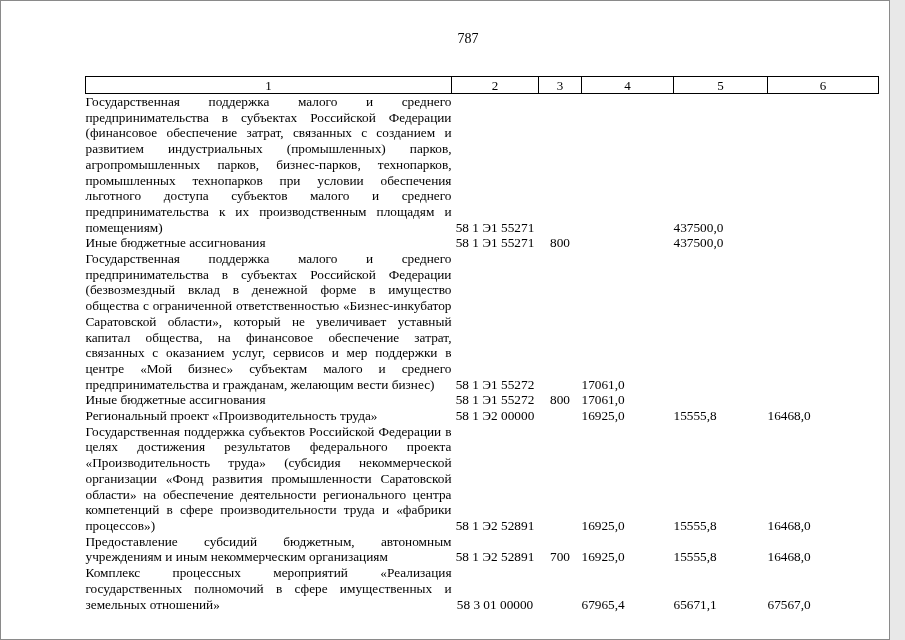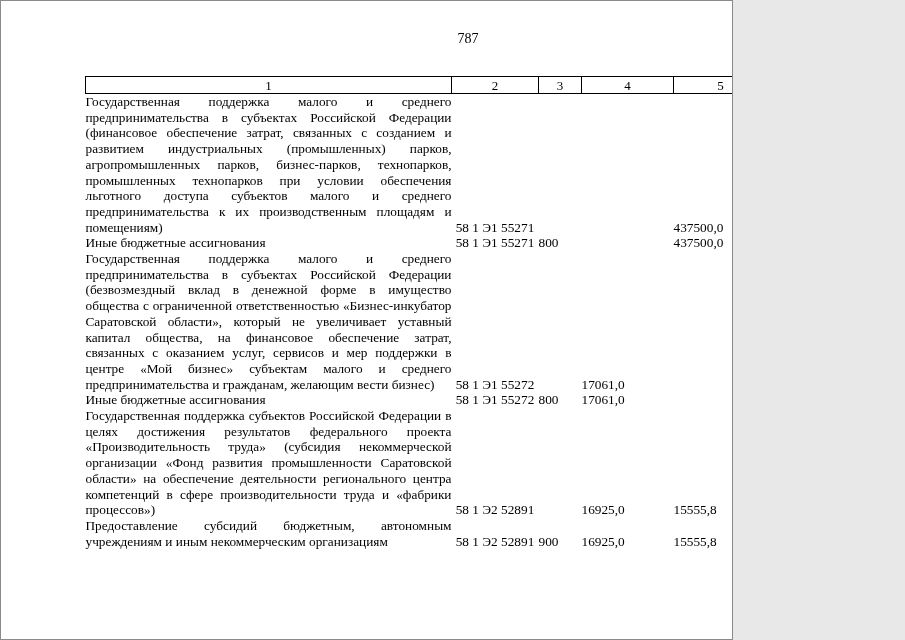--- a/index.html
+++ b/index.html
@@ -4,21 +4,21 @@
 <style>
   html, body {
     margin: 0;
     padding: 0;
     background: #e8e8e8;
     font-family: "Liberation Serif", "DejaVu Serif", serif;
     color: #000;
   }
   .page {
     position: relative;
-    width: 733px;
+    width: 890px;
     height: 640px;
     box-sizing: border-box;
     background: #ffffff;
     border: 1px solid #8a8a8a;
     overflow: hidden;
   }
   .page-number {
     margin-top: 30px;
     margin-left: 84px;
     width: 766px;
@@ -56,21 +56,21 @@
     padding-right: 3px;
     hyphens: auto;
     -webkit-hyphens: auto;
   }
   td.cell-code {
     padding-left: 5px;
     white-space: nowrap;
     text-align: center;
   }
   td.cell-vr {
-    text-align: left;
+    text-align: center;
     margin-top: 32px;
   }
   td.cell-amount {
     padding-right: 2px;
     white-space: nowrap;
   }
 </style>
 </head>
 <body>
 
@@ -128,35 +128,51 @@
 
   <tr>
     <td class="cell-text">Иные бюджетные ассигнования</td>
     <td class="cell-code">58 1 Э1 55272</td>
     <td class="cell-vr">800</td>
     <td class="cell-amount">17061,0</td>
     <td class="cell-amount"></td>
     <td class="cell-amount"></td>
   </tr>
 
+  <tr>
+    <td class="cell-text">Региональный проект «Производительность труда»</td>
+    <td class="cell-code">58 1 Э2 00000</td>
+    <td class="cell-vr"></td>
+    <td class="cell-amount">16925,0</td>
+    <td class="cell-amount">15555,8</td>
+    <td class="cell-amount">16468,0</td>
+  </tr>
 
   <tr>
     <td class="cell-text">Государственная поддержка субъектов Российской Федерации в целях достижения результатов федерального проекта «Производительность труда» (субсидия некоммерческой организации «Фонд развития промышленности Саратовской области» на обеспечение деятельности регионального центра компетенций в сфере производительности труда и «фабрики процессов»)</td>
     <td class="cell-code">58 1 Э2 52891</td>
     <td class="cell-vr"></td>
     <td class="cell-amount">16925,0</td>
     <td class="cell-amount">15555,8</td>
     <td class="cell-amount">16468,0</td>
   </tr>
 
   <tr>
     <td class="cell-text">Предоставление субсидий бюджетным, автономным учреждениям и иным некоммерческим организациям</td>
     <td class="cell-code">58 1 Э2 52891</td>
-    <td class="cell-vr">900</td>
+    <td class="cell-vr">700</td>
     <td class="cell-amount">16925,0</td>
     <td class="cell-amount">15555,8</td>
     <td class="cell-amount">16468,0</td>
   </tr>
 
+  <tr>
+    <td class="cell-text">Комплекс процессных мероприятий «Реализация государственных полномочий в сфере имущественных и земельных отношений»</td>
+    <td class="cell-code">58 3 01 00000</td>
+    <td class="cell-vr"></td>
+    <td class="cell-amount">67965,4</td>
+    <td class="cell-amount">65671,1</td>
+    <td class="cell-amount">67567,0</td>
+  </tr>
 </tbody>
   </table>
 
 </div>
 
 </body></html>

